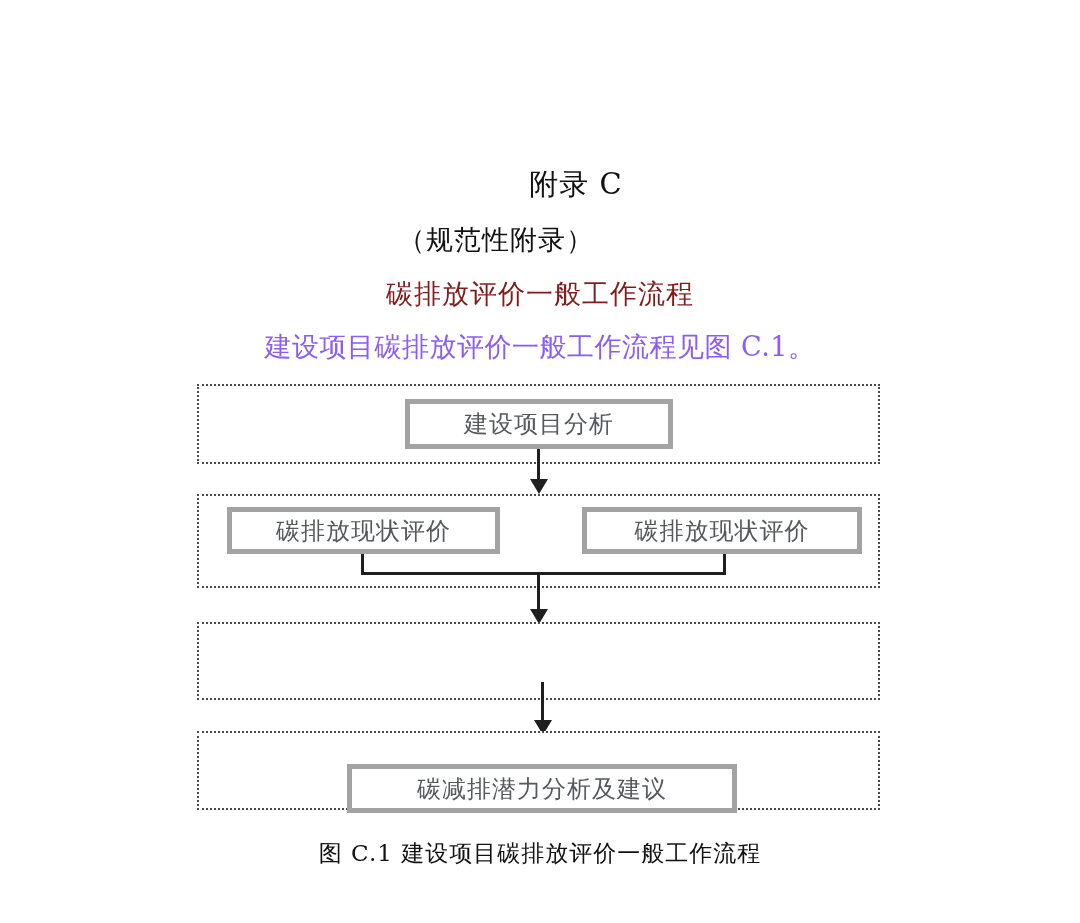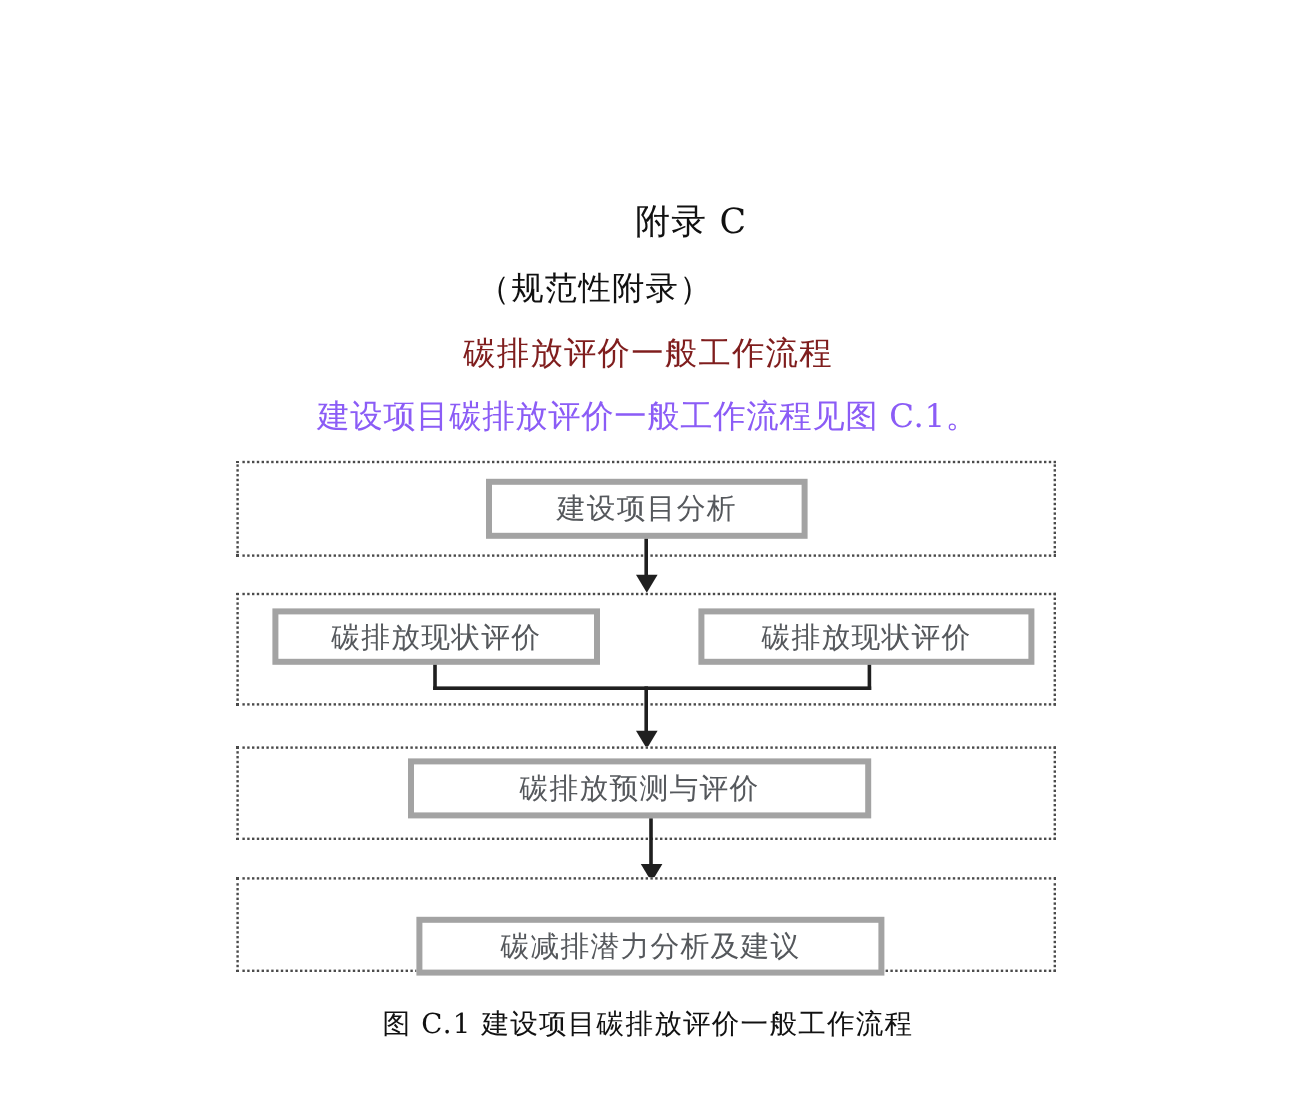--- a/index.html
+++ b/index.html
@@ -146,23 +146,20 @@
   </div>
 
   <div class="vline" style="left:361px; top:554px; height:21px;"></div>
   <div class="vline" style="left:723px; top:554px; height:21px;"></div>
   <div class="hline" style="left:361px; top:572px; width:365px;"></div>
 
   <div class="vline" style="left:537px; top:572px; height:39px;"></div>
   <div class="arrowhead" style="left:530px; top:609px;"></div>
 
   <div class="group" style="left:197px; top:622px; width:683px; height:78px;"></div>
-  <div class="node" style="left:340px; top:632px; width:386px; height:50px;">
-    <span>碳排放预测与评价</span>
-  </div>
 
   <div class="vline" style="left:541px; top:682px; height:40px;"></div>
   <div class="arrowhead" style="left:534px; top:720px;"></div>
 
   <div class="group" style="left:197px; top:731px; width:683px; height:79px;"></div>
   <div class="node" style="left:347px; top:764px; width:390px; height:49px;">
     <span>碳减排潜力分析及建议</span>
   </div>
 
 </div>

